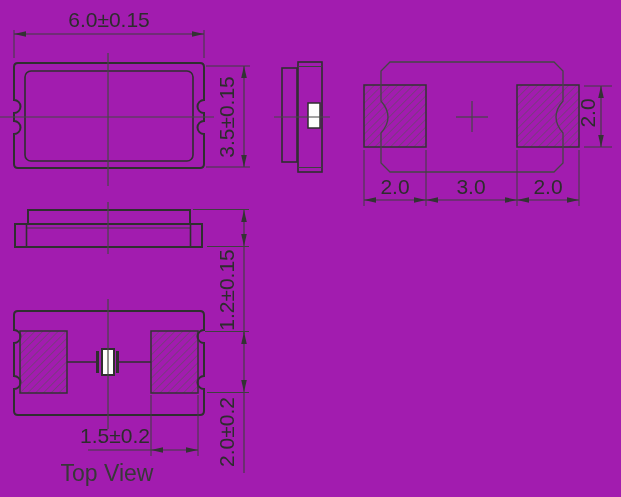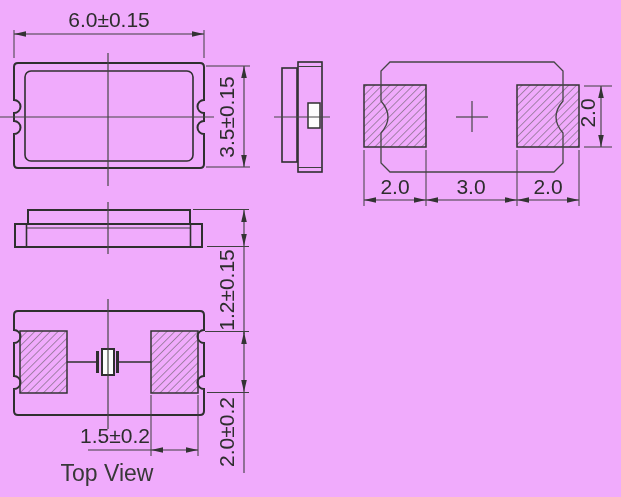--- a/index.html
+++ b/index.html
@@ -1,16 +1,16 @@
 <!DOCTYPE html>
 <html><head>
 <meta charset="utf-8">
 <style>
   html,body{margin:0;padding:0;background:#ffffff;}
-  #stage{position:relative;width:621px;height:497px;background:#f0abfc;overflow:hidden;}
+  #stage{position:relative;width:621px;height:497px;background:#a21caf;overflow:hidden;}
   svg{display:block;}
   svg text{font-family:"Liberation Sans",sans-serif;font-size:21px;fill:#2d2d2d;}
   .ln{fill:none;stroke:#2f2f2f;stroke-width:2;}
   .ln15{fill:none;stroke:#2f2f2f;stroke-width:1.6;}
   .lnthin{fill:none;stroke:#454545;stroke-width:1.3;}
   .cl{stroke:#464646;stroke-width:1.2;}
   .dim{stroke:#3f3f3f;stroke-width:1.1;fill:none;}
   .ext{stroke:#3f3f3f;stroke-width:1;}
   .pad{fill:url(#hatch);stroke:#333333;stroke-width:1.5;}
   .sym{stroke:#2f2f2f;}

